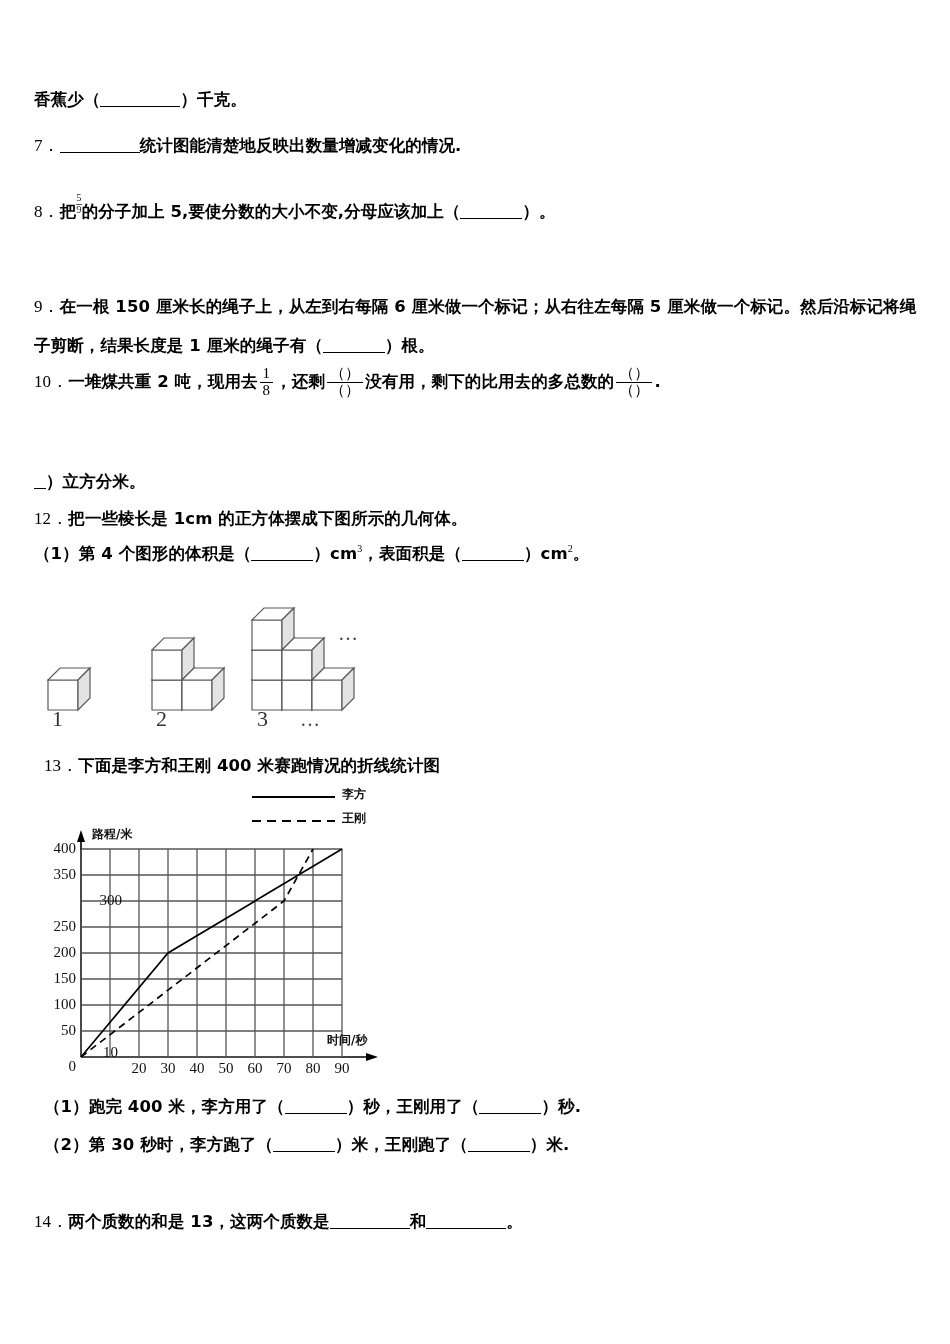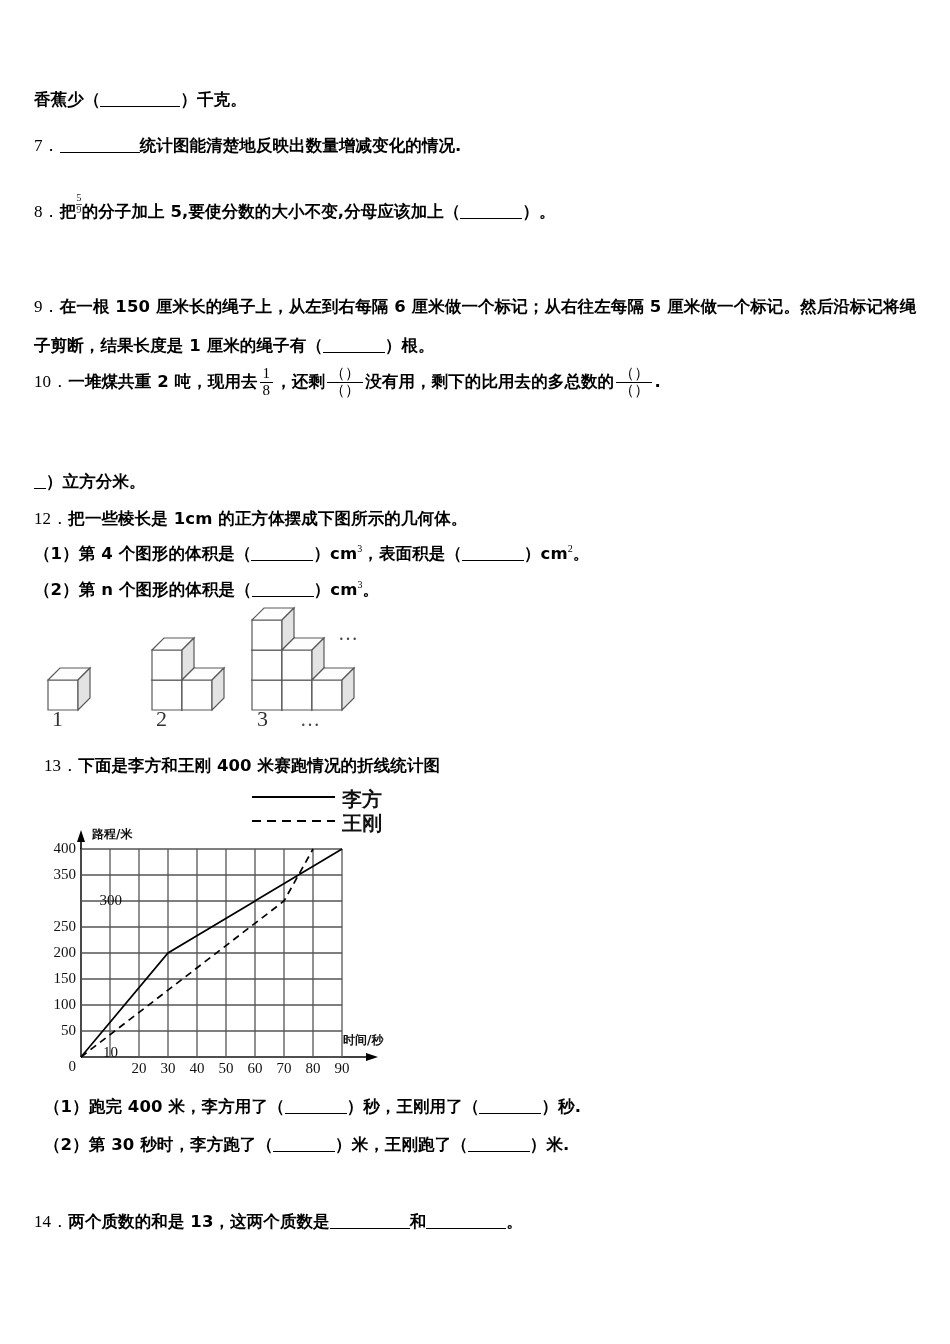--- a/index.html
+++ b/index.html
@@ -93,21 +93,21 @@
   .axlabel {
     position: absolute;
     font-family: "DejaVu Sans", sans-serif;
     font-size: 12px;
     font-weight: 600;
     color: #111;
   }
   .legtext {
     position: absolute;
     font-family: "DejaVu Sans", sans-serif;
-    font-size: 20px;
+    font-size: 12px;
     font-weight: 600;
     color: #111;
   }
 </style>
 </head>
 <body>
 
 <div class="page">
 
   <div class="q" style="left:34px; top:86px;">
@@ -135,23 +135,20 @@
 
   <div class="q" style="left:34px; top:468px;">
     <span class="blank-s" style="width:12px"></span><span class="cn">）立方分米。</span>
   </div>
 
   <div class="q" style="left:34px; top:505px;">
     <span class="qnum">12．</span><span class="cn">把一些棱长是 1cm 的正方体摆成下图所示的几何体。</span>
   </div>
   <div class="q" style="left:34px; top:540px;">
     <span class="cn">（1）第 4 个图形的体积是（</span><span class="blank-m"></span><span class="cn">）cm</span><sup class="u">3</sup><span class="cn">，表面积是（</span><span class="blank-m"></span><span class="cn">）cm</span><sup class="u">2</sup><span class="cn">。</span>
-  </div>
-  <div class="q" style="left:34px; top:576px;">
-    <span class="cn">（2）第 n 个图形的体积是（</span><span class="blank-m"></span><span class="cn">）cm</span><sup class="u">3</sup><span class="cn">。</span>
   </div>
 
   <div class="cubefig" style="left:30px; top:596px; width:360px; height:140px;">
     <svg width="360" height="140" viewBox="0 0 360 140">
       <defs>
         <g id="cubeUnit">
 
           <polygon points="0,12 30,12 30,42 0,42" fill="#ffffff" stroke="#5a5a5a" stroke-width="1.2"></polygon>
 
           <polygon points="0,12 12,0 42,0 30,12" fill="#fdfdfd" stroke="#5a5a5a" stroke-width="1.2"></polygon>
@@ -235,21 +232,21 @@
       <polyline points="41,277 244,121 273,69" fill="none" stroke="#000" stroke-width="1.7" stroke-dasharray="7,5"></polyline>
     </svg>
 
     
     <div class="legtext" style="left:302px; top:6px;">李方</div>
     <div class="legtext" style="left:302px; top:30px;">王刚</div>
 
     
     <div class="axlabel" style="left:52px; top:46px;">路程/米</div>
     
-    <div class="axlabel" style="left:287px; top:252px;margin-left:16px;">时间/秒</div>
+    <div class="axlabel" style="left:287px; top:252px;">时间/秒</div>
 
     
     <div class="tick" style="left:6px;  top:60px; width:30px; text-align:right;">400</div>
     <div class="tick" style="left:6px;  top:86px; width:30px; text-align:right;">350</div>
     <div class="tick" style="left:6px;  top:112px; width:30px; text-align:right;margin-left:46px;">300</div>
     <div class="tick" style="left:6px;  top:138px; width:30px; text-align:right;">250</div>
     <div class="tick" style="left:6px;  top:164px; width:30px; text-align:right;">200</div>
     <div class="tick" style="left:6px;  top:190px; width:30px; text-align:right;">150</div>
     <div class="tick" style="left:6px;  top:216px; width:30px; text-align:right;">100</div>
     <div class="tick" style="left:6px;  top:242px; width:30px; text-align:right;">50</div>

